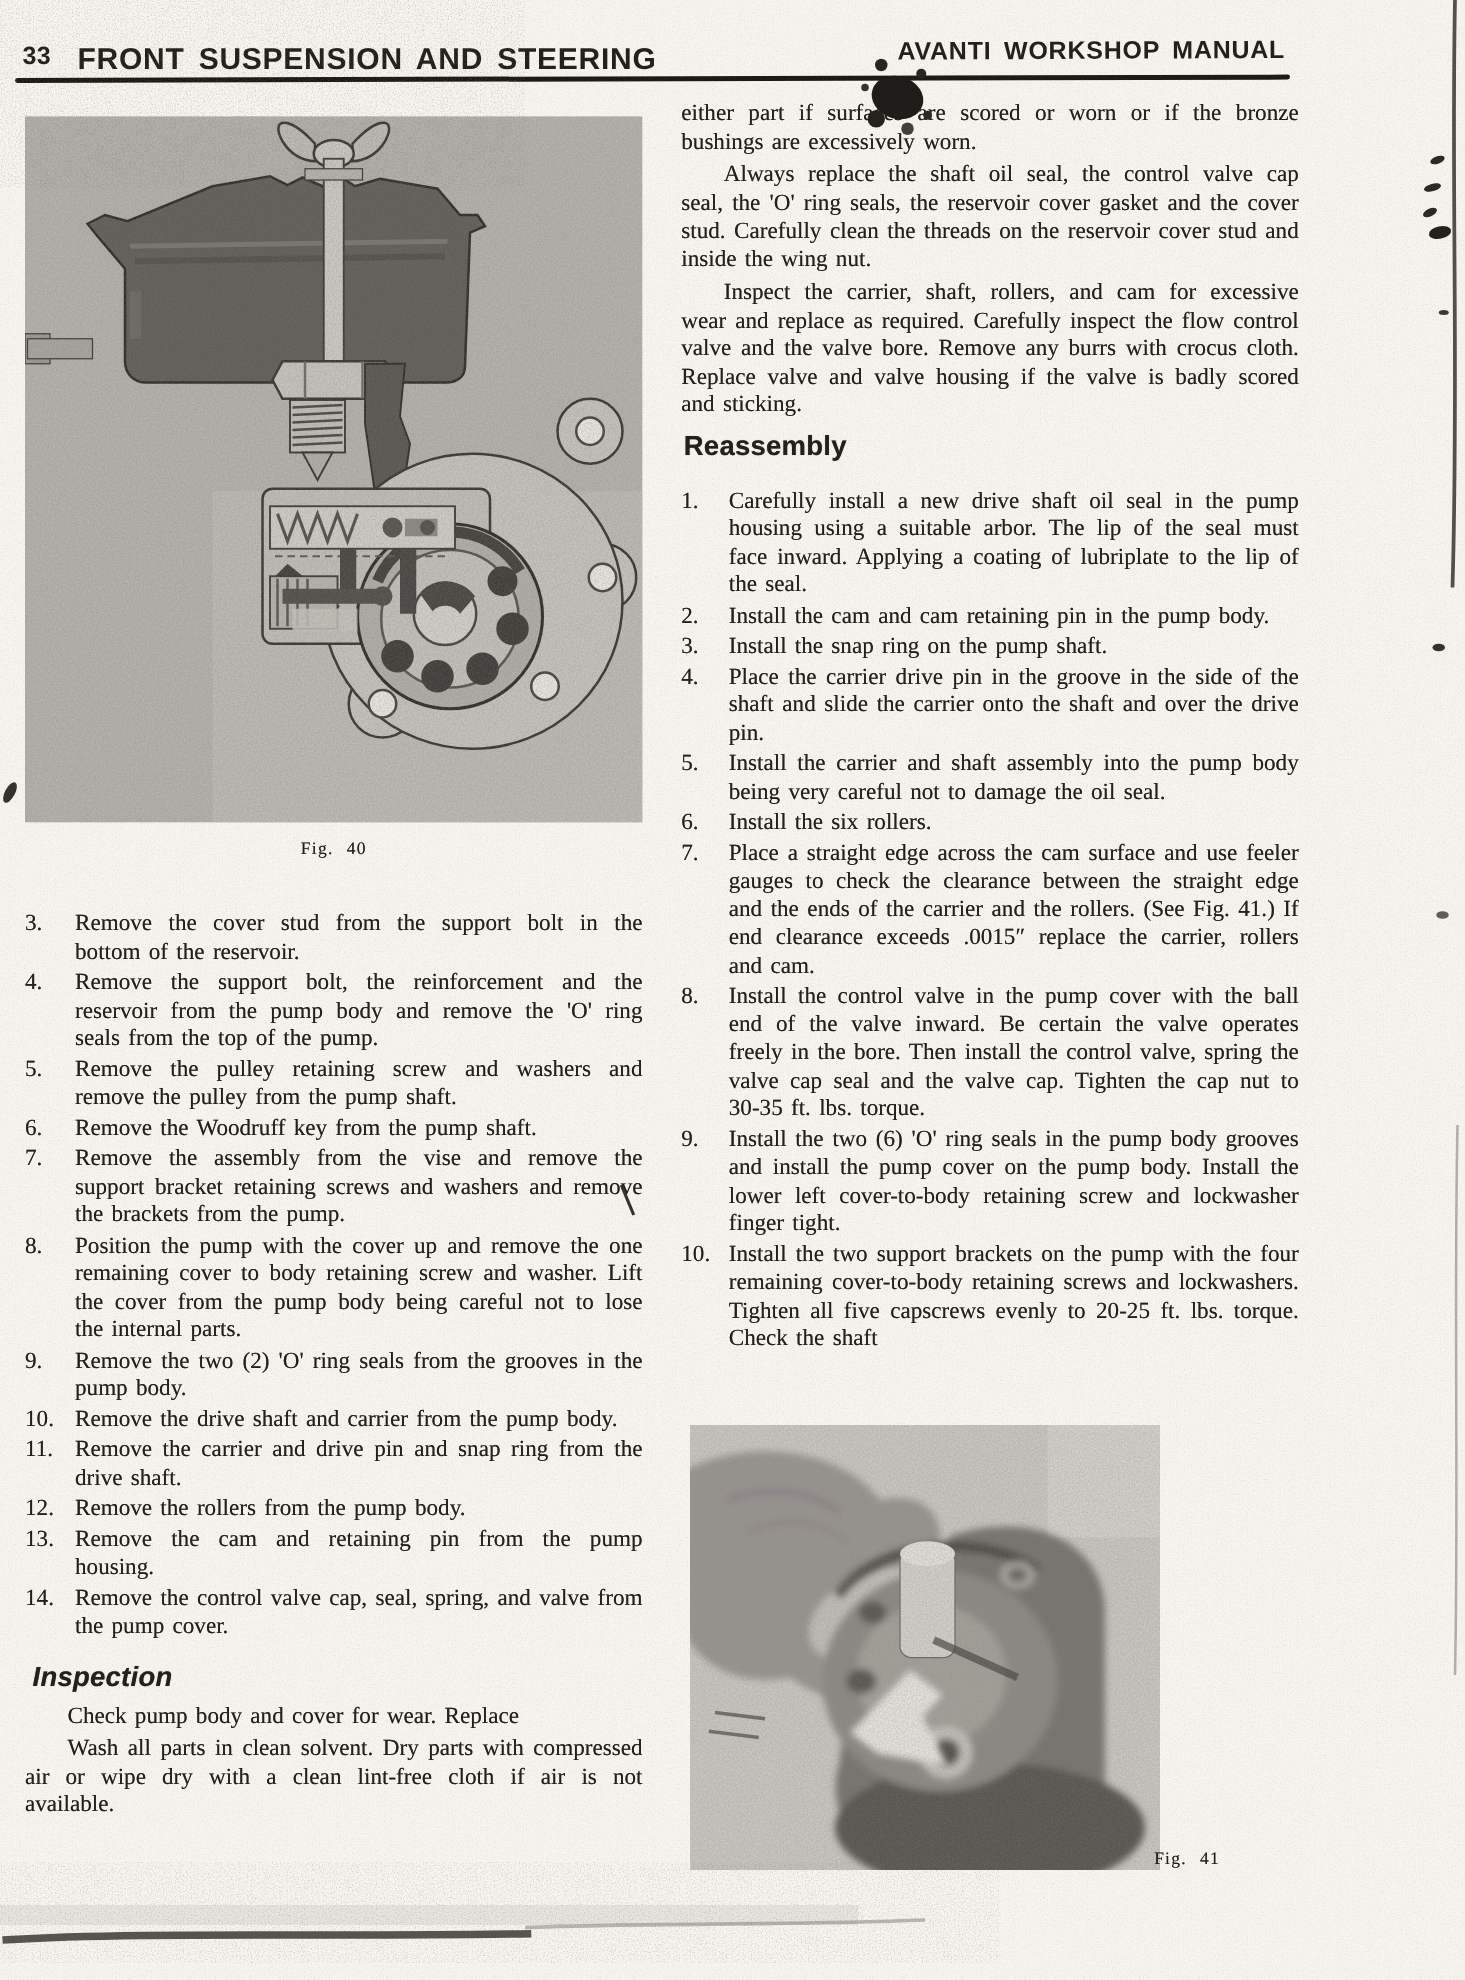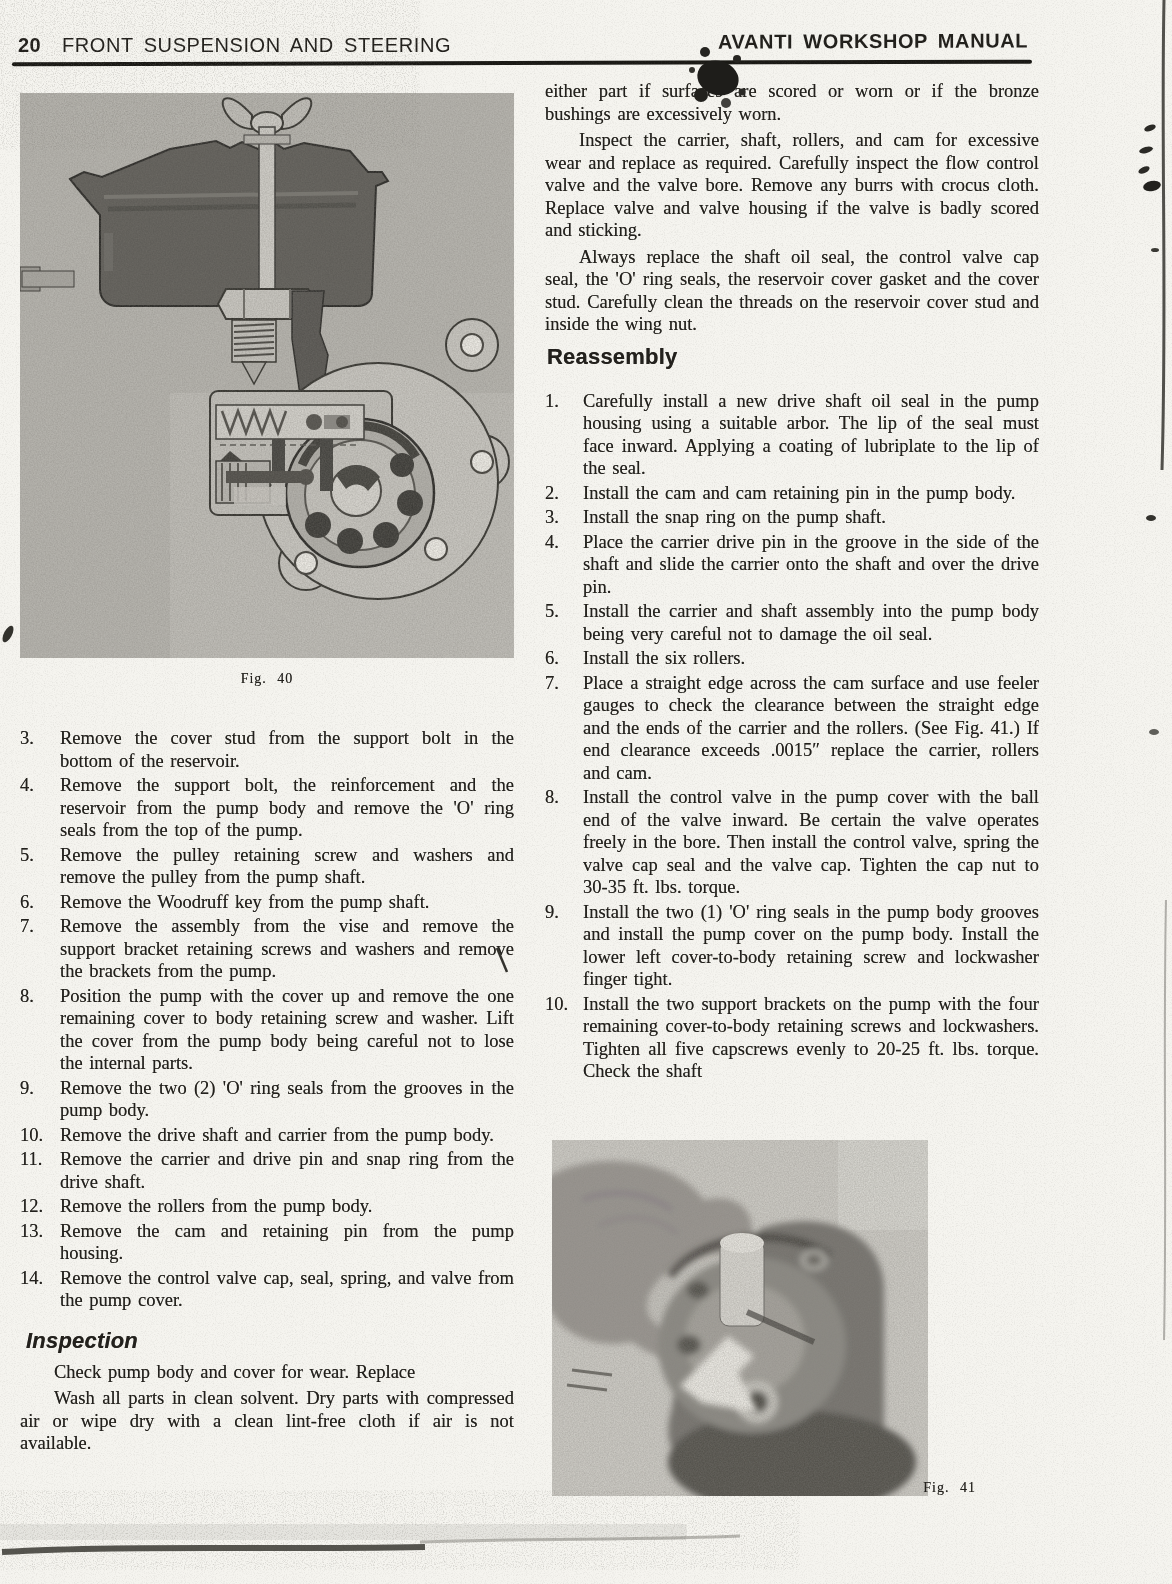--- a/index.html
+++ b/index.html
@@ -3,21 +3,21 @@
 <meta charset="utf-8">
 <style>
   html,body{margin:0;padding:0;background:#888;}
   .page{
     position:relative; width:1172px; height:1584px;
     background:#f5f4ef; overflow:hidden;
     font-family:"Liberation Serif", serif; color:#211f1b;
   }
   
   .hdr-num{position:absolute;left:18px;top:34px;font-family:"Liberation Sans",sans-serif;font-weight:bold;font-size:20px;letter-spacing:.3px;}
-  .hdr-left{position:absolute;left:62px;top:34px;font-family:"Liberation Sans",sans-serif;font-weight:normal;font-size:20px;letter-spacing:.6px;word-spacing:4px;}
+  .hdr-left{position:absolute;left:62px;top:34px;font-family:"Liberation Sans",sans-serif;font-weight:bold;font-size:24px;letter-spacing:.6px;word-spacing:4px;}
   .hdr-right{position:absolute;right:144px;top:30px;font-family:"Liberation Sans",sans-serif;font-weight:bold;font-size:20px;letter-spacing:.6px;word-spacing:4px;transform:rotate(-.25deg);}
   .hdr-rule{position:absolute;left:12px;top:61px;width:1020px;height:4px;background:#1a1915;border-radius:2px;transform:rotate(-.15deg);}
   
   .col-left{position:absolute;left:20px;top:93px;width:494px;}
   .col-right{position:absolute;left:545px;top:80px;width:494px;height:1490px;}
   .body-text{font-size:18.5px;line-height:22.5px;text-align:justify;word-spacing:2px;text-shadow:0 0 .5px rgba(32,30,26,.65);}
   .para{margin:0 0 4px;}
   .indent{text-indent:34px;}
   .step{position:relative;margin:0 0 2px;}
   .pl40{padding-left:40px;}
@@ -30,21 +30,21 @@
   .insp-head{margin:16px 0 7px 6px;font-style:italic;}
   .fig41-wrap{position:absolute;left:7px;top:1060px;width:376px;height:356px;z-index:5;}
   .fig41-cap{position:absolute;left:55px;top:1400px;width:376px;z-index:6;text-align:right;}
   .noise-overlay{position:absolute;left:0;top:0;width:1172px;height:1584px;z-index:40;pointer-events:none;}
 </style>
 </head>
 <body>
 
 <div class="page">
 
-  <div class="hdr-num">20</div>
+  <div class="hdr-num">33</div>
   <div class="hdr-left">FRONT SUSPENSION AND STEERING</div>
   <div class="hdr-right">AVANTI WORKSHOP MANUAL</div>
   <div class="hdr-rule"></div>
 
   <div class="col-left">
 
     <div>
       <svg width="494" height="565" viewBox="0 0 494 565">
         <defs>
           <filter id="n40" x="0" y="0" width="100%" height="100%">
@@ -170,35 +170,35 @@
       <div class="step pl40"><span class="num">14.</span><span>Remove the control valve cap, seal, spring, and valve from the pump cover.</span></div>
     </div>
 
     <div class="sec-head insp-head">Inspection</div>
     <div class="body-text para indent">Check pump body and cover for wear. Replace</div>
     <div class="body-text para indent">Wash all parts in clean solvent. Dry parts with compressed air or wipe dry with a clean lint-free cloth if air is not available.</div>
   </div>
 
   <div class="col-right">
     <div class="body-text para">either part if surfaces are scored or worn or if the bronze bushings are excessively worn.</div>
+    <div class="body-text para indent">Always replace the shaft oil seal, the control valve cap seal, the 'O' ring seals, the reservoir cover gasket and the cover stud. Carefully clean the threads on the reservoir cover stud and inside the wing nut.</div>
     <div class="body-text para indent">Inspect the carrier, shaft, rollers, and cam for excessive wear and replace as required. Carefully inspect the flow control valve and the valve bore. Remove any burrs with crocus cloth. Replace valve and valve housing if the valve is badly scored and sticking.</div>
-    <div class="body-text para indent">Always replace the shaft oil seal, the control valve cap seal, the 'O' ring seals, the reservoir cover gasket and the cover stud. Carefully clean the threads on the reservoir cover stud and inside the wing nut.</div>
 
     <div class="sec-head" style="margin:8px 0 20px 2px;">Reassembly</div>
 
     <div class="body-text">
       <div class="step pl38"><span class="num">1.</span><span>Carefully install a new drive shaft oil seal in the pump housing using a suitable arbor. The lip of the seal must face inward. Applying a coating of lubriplate to the lip of the seal.</span></div>
       <div class="step pl38"><span class="num">2.</span><span>Install the cam and cam retaining pin in the pump body.</span></div>
       <div class="step pl38"><span class="num">3.</span><span>Install the snap ring on the pump shaft.</span></div>
       <div class="step pl38"><span class="num">4.</span><span>Place the carrier drive pin in the groove in the side of the shaft and slide the carrier onto the shaft and over the drive pin.</span></div>
       <div class="step pl38"><span class="num">5.</span><span>Install the carrier and shaft assembly into the pump body being very careful not to damage the oil seal.</span></div>
       <div class="step pl38"><span class="num">6.</span><span>Install the six rollers.</span></div>
       <div class="step pl38"><span class="num">7.</span><span>Place a straight edge across the cam surface and use feeler gauges to check the clearance between the straight edge and the ends of the carrier and the rollers. (See Fig. 41.) If end clearance exceeds .0015″ replace the carrier, rollers and cam.</span></div>
       <div class="step pl38"><span class="num">8.</span><span>Install the control valve in the pump cover with the ball end of the valve inward. Be certain the valve operates freely in the bore. Then install the control valve, spring the valve cap seal and the valve cap. Tighten the cap nut to 30-35 ft. lbs. torque.</span></div>
-      <div class="step pl38"><span class="num">9.</span><span>Install the two (1) 'O' ring seals in the pump body grooves and install the pump cover on the pump body. Install the lower left cover-to-body retaining screw and lockwasher finger tight.</span></div>
+      <div class="step pl38"><span class="num">9.</span><span>Install the two (6) 'O' ring seals in the pump body grooves and install the pump cover on the pump body. Install the lower left cover-to-body retaining screw and lockwasher finger tight.</span></div>
       <div class="step pl38"><span class="num">10.</span><span>Install the two support brackets on the pump with the four remaining cover-to-body retaining screws and lockwashers. Tighten all five capscrews evenly to 20-25 ft. lbs. torque. Check the shaft</span></div>
     </div>
 
     <div class="fig41-wrap">
       <svg width="376" height="356" viewBox="0 0 376 356">
         <defs>
           <filter id="n41" x="0" y="0" width="100%" height="100%">
             <feTurbulence type="fractalNoise" baseFrequency="0.8" numOctaves="2" seed="9"></feTurbulence>
             <feColorMatrix type="matrix" values="0 0 0 0 0.25  0 0 0 0 0.24  0 0 0 0 0.22  0.9 0 0 0 -0.22"></feColorMatrix>
           </filter>

